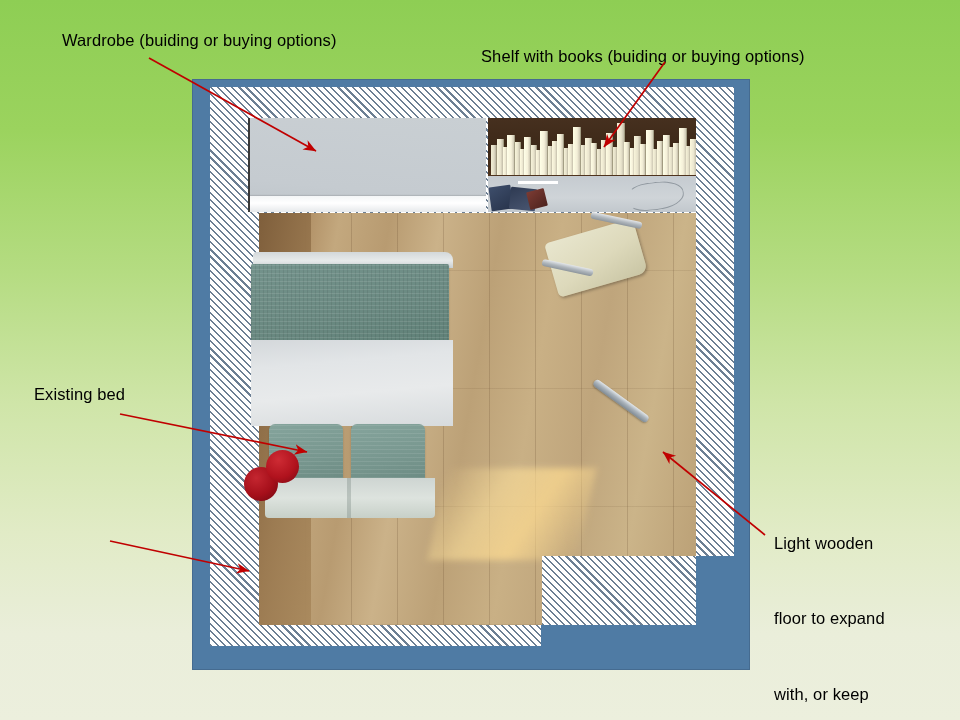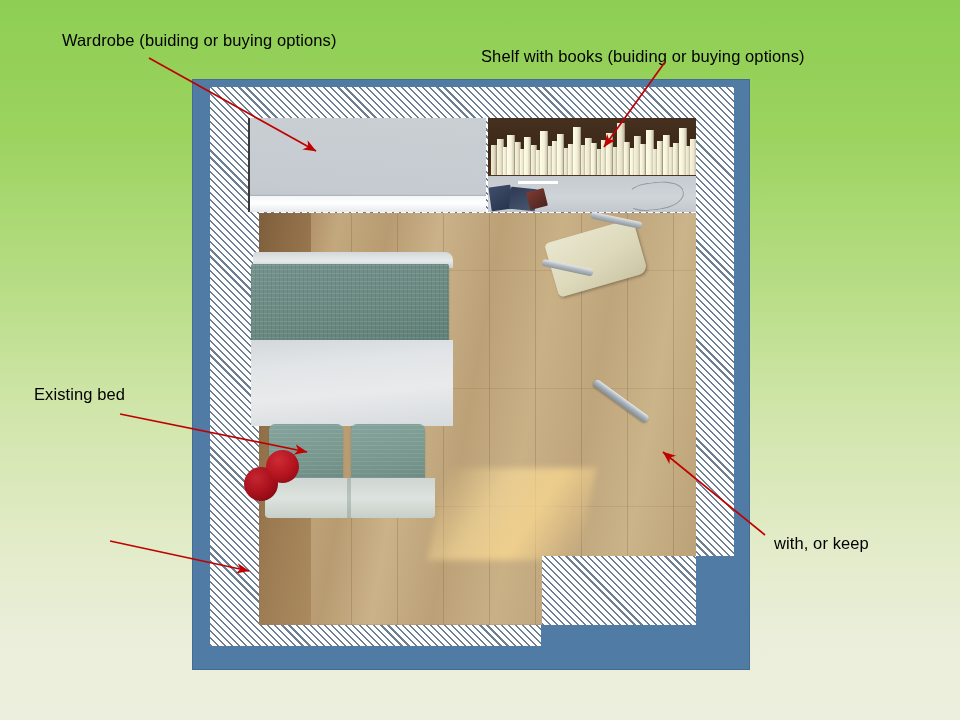--- a/index.html
+++ b/index.html
@@ -402,20 +402,22 @@
   </div>
 
   <div class="label" id="label-wardrobe">Wardrobe (buiding or buying options)</div>
 
   <div class="label" id="label-shelf">Shelf with books (buiding or buying options)</div>
 
   <div class="label" id="label-bed">Existing bed</div>
 
 
   <div class="label" id="label-floor">
+    <div>Light wooden</div>
+    <div>floor to expand</div>
     <div>with, or keep</div>
     
   </div>
 
   <svg id="arrows" viewBox="0 0 960 720">
     <defs>
       <marker id="ah" markerWidth="9" markerHeight="9" refX="7.4" refY="3.1" orient="auto" markerUnits="strokeWidth">
         <path d="M0,0 L7.6,3.1 L0,6.2 L2.2,3.1 Z" fill="#C00000"></path>
       </marker>
     </defs>

